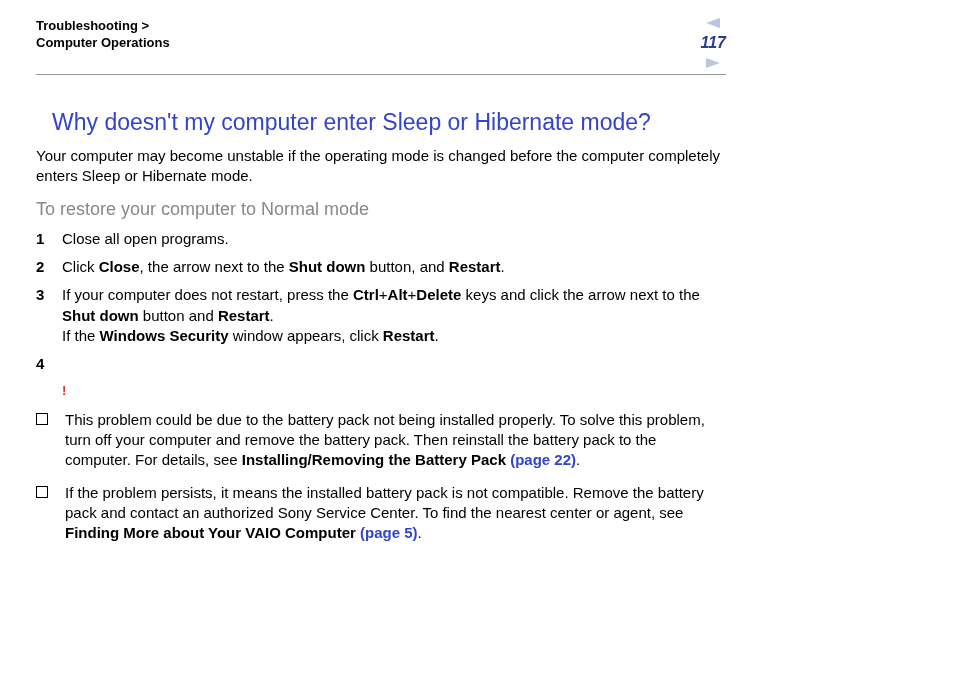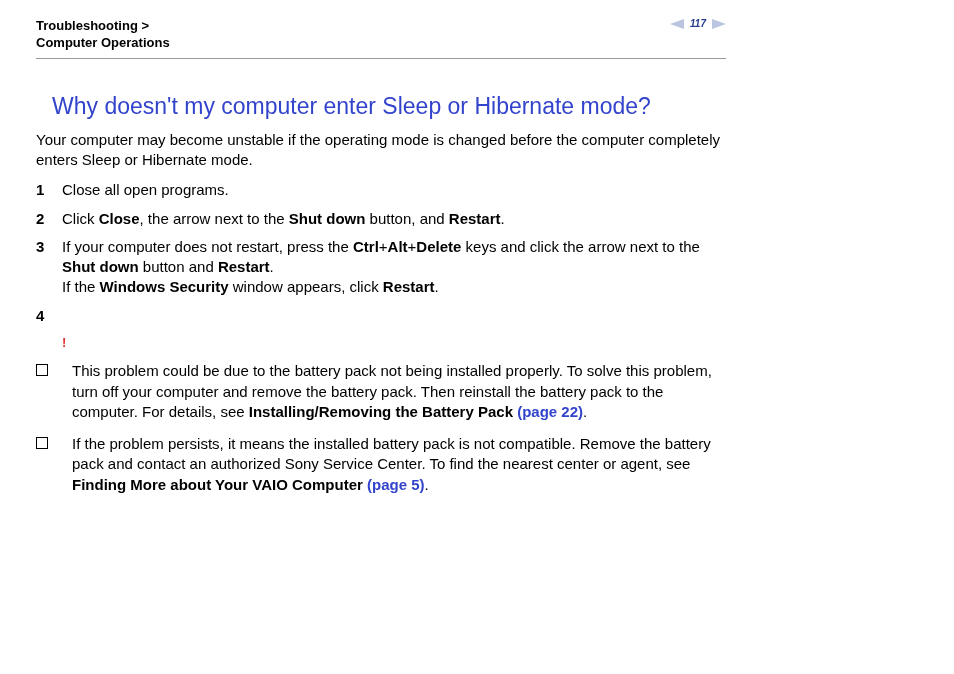--- a/index.html
+++ b/index.html
@@ -1,34 +1,34 @@
 <!DOCTYPE html>
 <html><head>
 <meta charset="utf-8">
 <style>
   html,body{margin:0;padding:0;background:#fff;font-family:Arial,Helvetica,sans-serif;color:#000;font-size:15px;}
   .page{width:762px;height:674px;position:relative;box-sizing:border-box;padding:18px 36px 0 36px;}
   .header{display:flex;justify-content:space-between;align-items:flex-start;border-bottom:1px solid #999;padding-bottom:6px;}
   .breadcrumb{font-size:13px;font-weight:bold;line-height:1.3;}
-  .pager{display:flex;align-items:center;gap:6px;font-size:10px;}
+  .pager{display:flex;align-items:center;gap:6px;font-size:16px;flex-direction:column;}
   .pg-num{font-weight:bold;font-style:italic;color:#2a3e8f;}
   .tri{width:0;height:0;border-style:solid;}
   .tri-left{border-width:5px 14px 5px 0;border-color:transparent #bcc5e0 transparent transparent;}
   .tri-right{border-width:5px 0 5px 14px;border-color:transparent transparent transparent #bcc5e0;}
   .content{padding-top:20px;line-height:1.35;}
   h2{color:#3344cc;font-weight:normal;font-size:23px;margin:12px 0 8px 16px;font-family:Helvetica,Arial,sans-serif;}
   .intro{margin:0 0 10px 0;}
   .subhead{color:#888;font-size:18px;margin:6px 0 8px 0;font-family:Helvetica,Arial,sans-serif;}
   ol.steps{list-style:none;padding:0;margin:0 0 6px 0;}
   ol.steps>li{display:flex;gap:14px;margin-bottom:8px;}
   ol.steps .num{font-weight:bold;min-width:12px;}
   .warn{display:flex;gap:10px;margin:4px 0 10px 26px;font-family:Helvetica,Arial,sans-serif;font-size:13px;}
   .warn .bang{color:#d33;font-weight:bold;}
   ul.sq{list-style:none;padding:0;margin:8px 0 0 0;}
-  ul.sq>li{display:flex;gap:24px;margin-bottom:12px;}
+  ul.sq>li{display:flex;gap:17px;margin-bottom:12px;}
   ul.sq .box{width:10px;height:10px;border:1.5px solid #000;flex:0 0 10px;margin-top:3px;}
   .link{color:#3344cc;font-weight:bold;}
   b{font-weight:bold;}
 </style>
 </head>
 <body>
 
 <div class="page">
   <div class="header">
     <div class="breadcrumb">
@@ -38,20 +38,21 @@
     <div class="pager">
       <div class="tri tri-left"></div>
       <span class="pg-num">117</span>
       <div class="tri tri-right"></div>
     </div>
   </div>
 
   <div class="content">
     <h2>Why doesn't my computer enter Sleep or Hibernate mode?</h2>
     <p class="intro">Your computer may become unstable if the operating mode is changed before the computer completely enters Sleep or Hibernate mode.</p>
+    <div class="subhead">To restore your computer to Normal mode</div>
     <ol class="steps" id="steps">
         <li>
           <span class="num">1</span>
           <span>Close all open programs.</span>
         </li>
         <li>
           <span class="num">2</span>
           <span>Click <b>Close</b>, the arrow next to the <b>Shut down</b> button, and <b>Restart</b>.</span>
         </li>
         <li>

